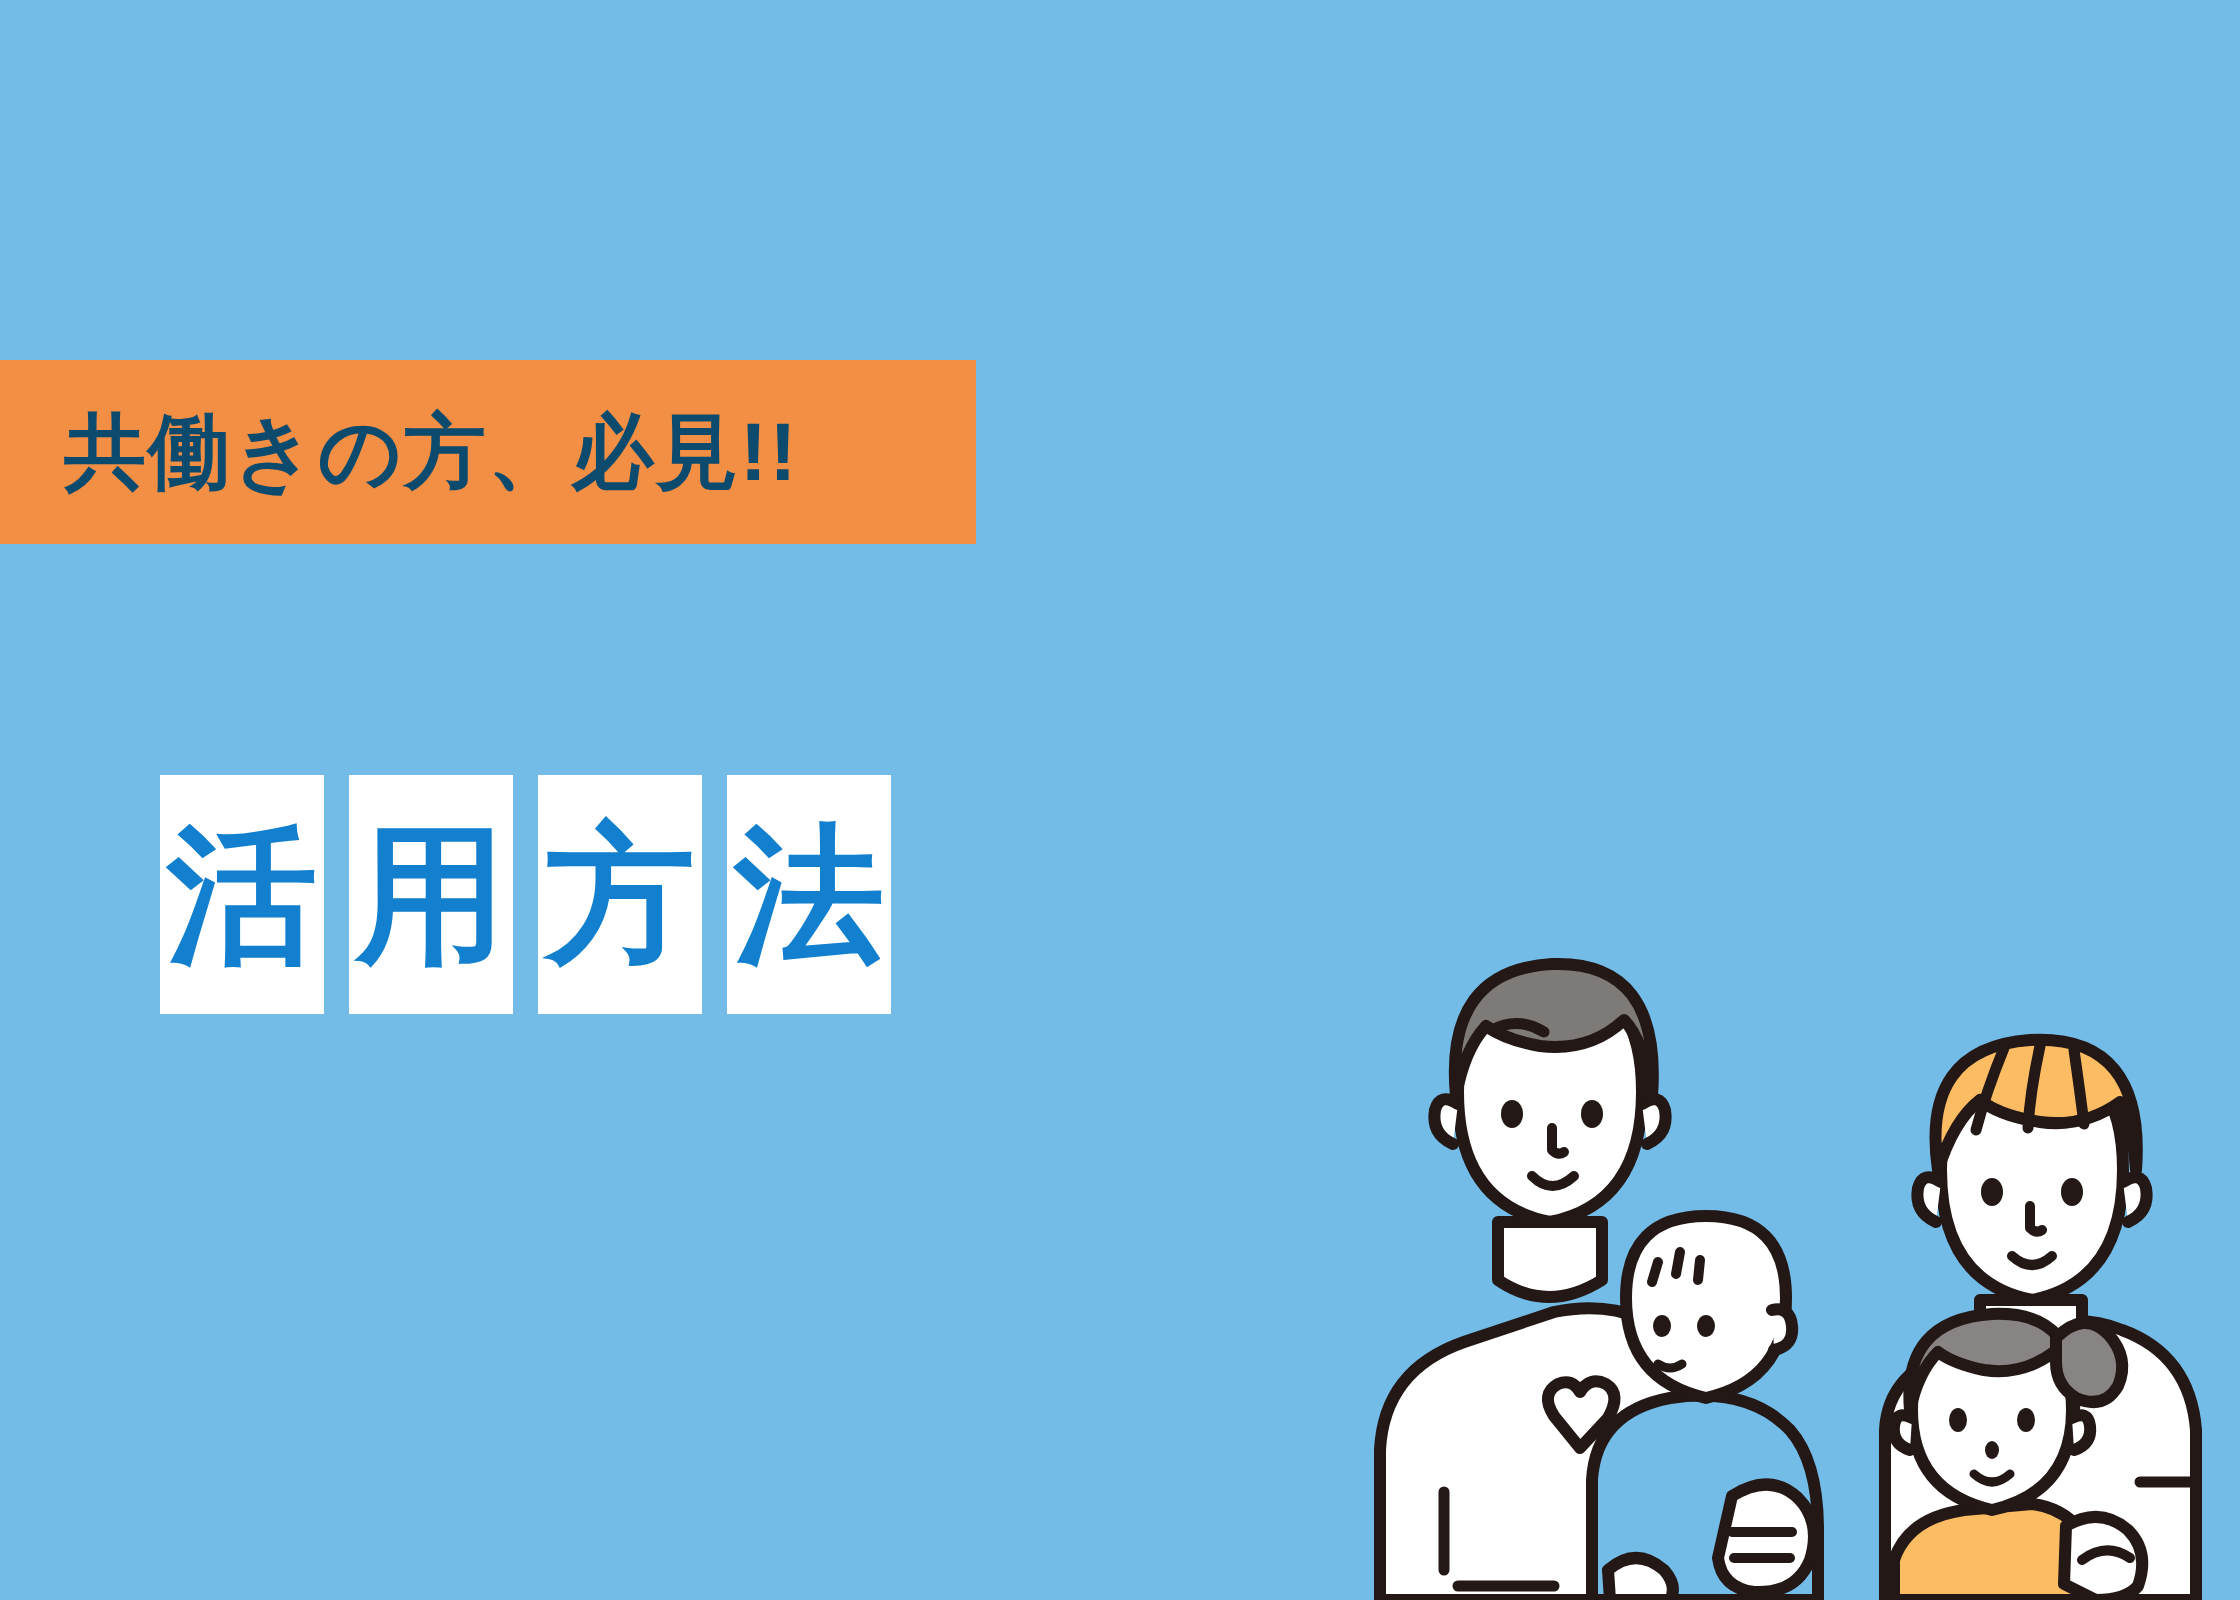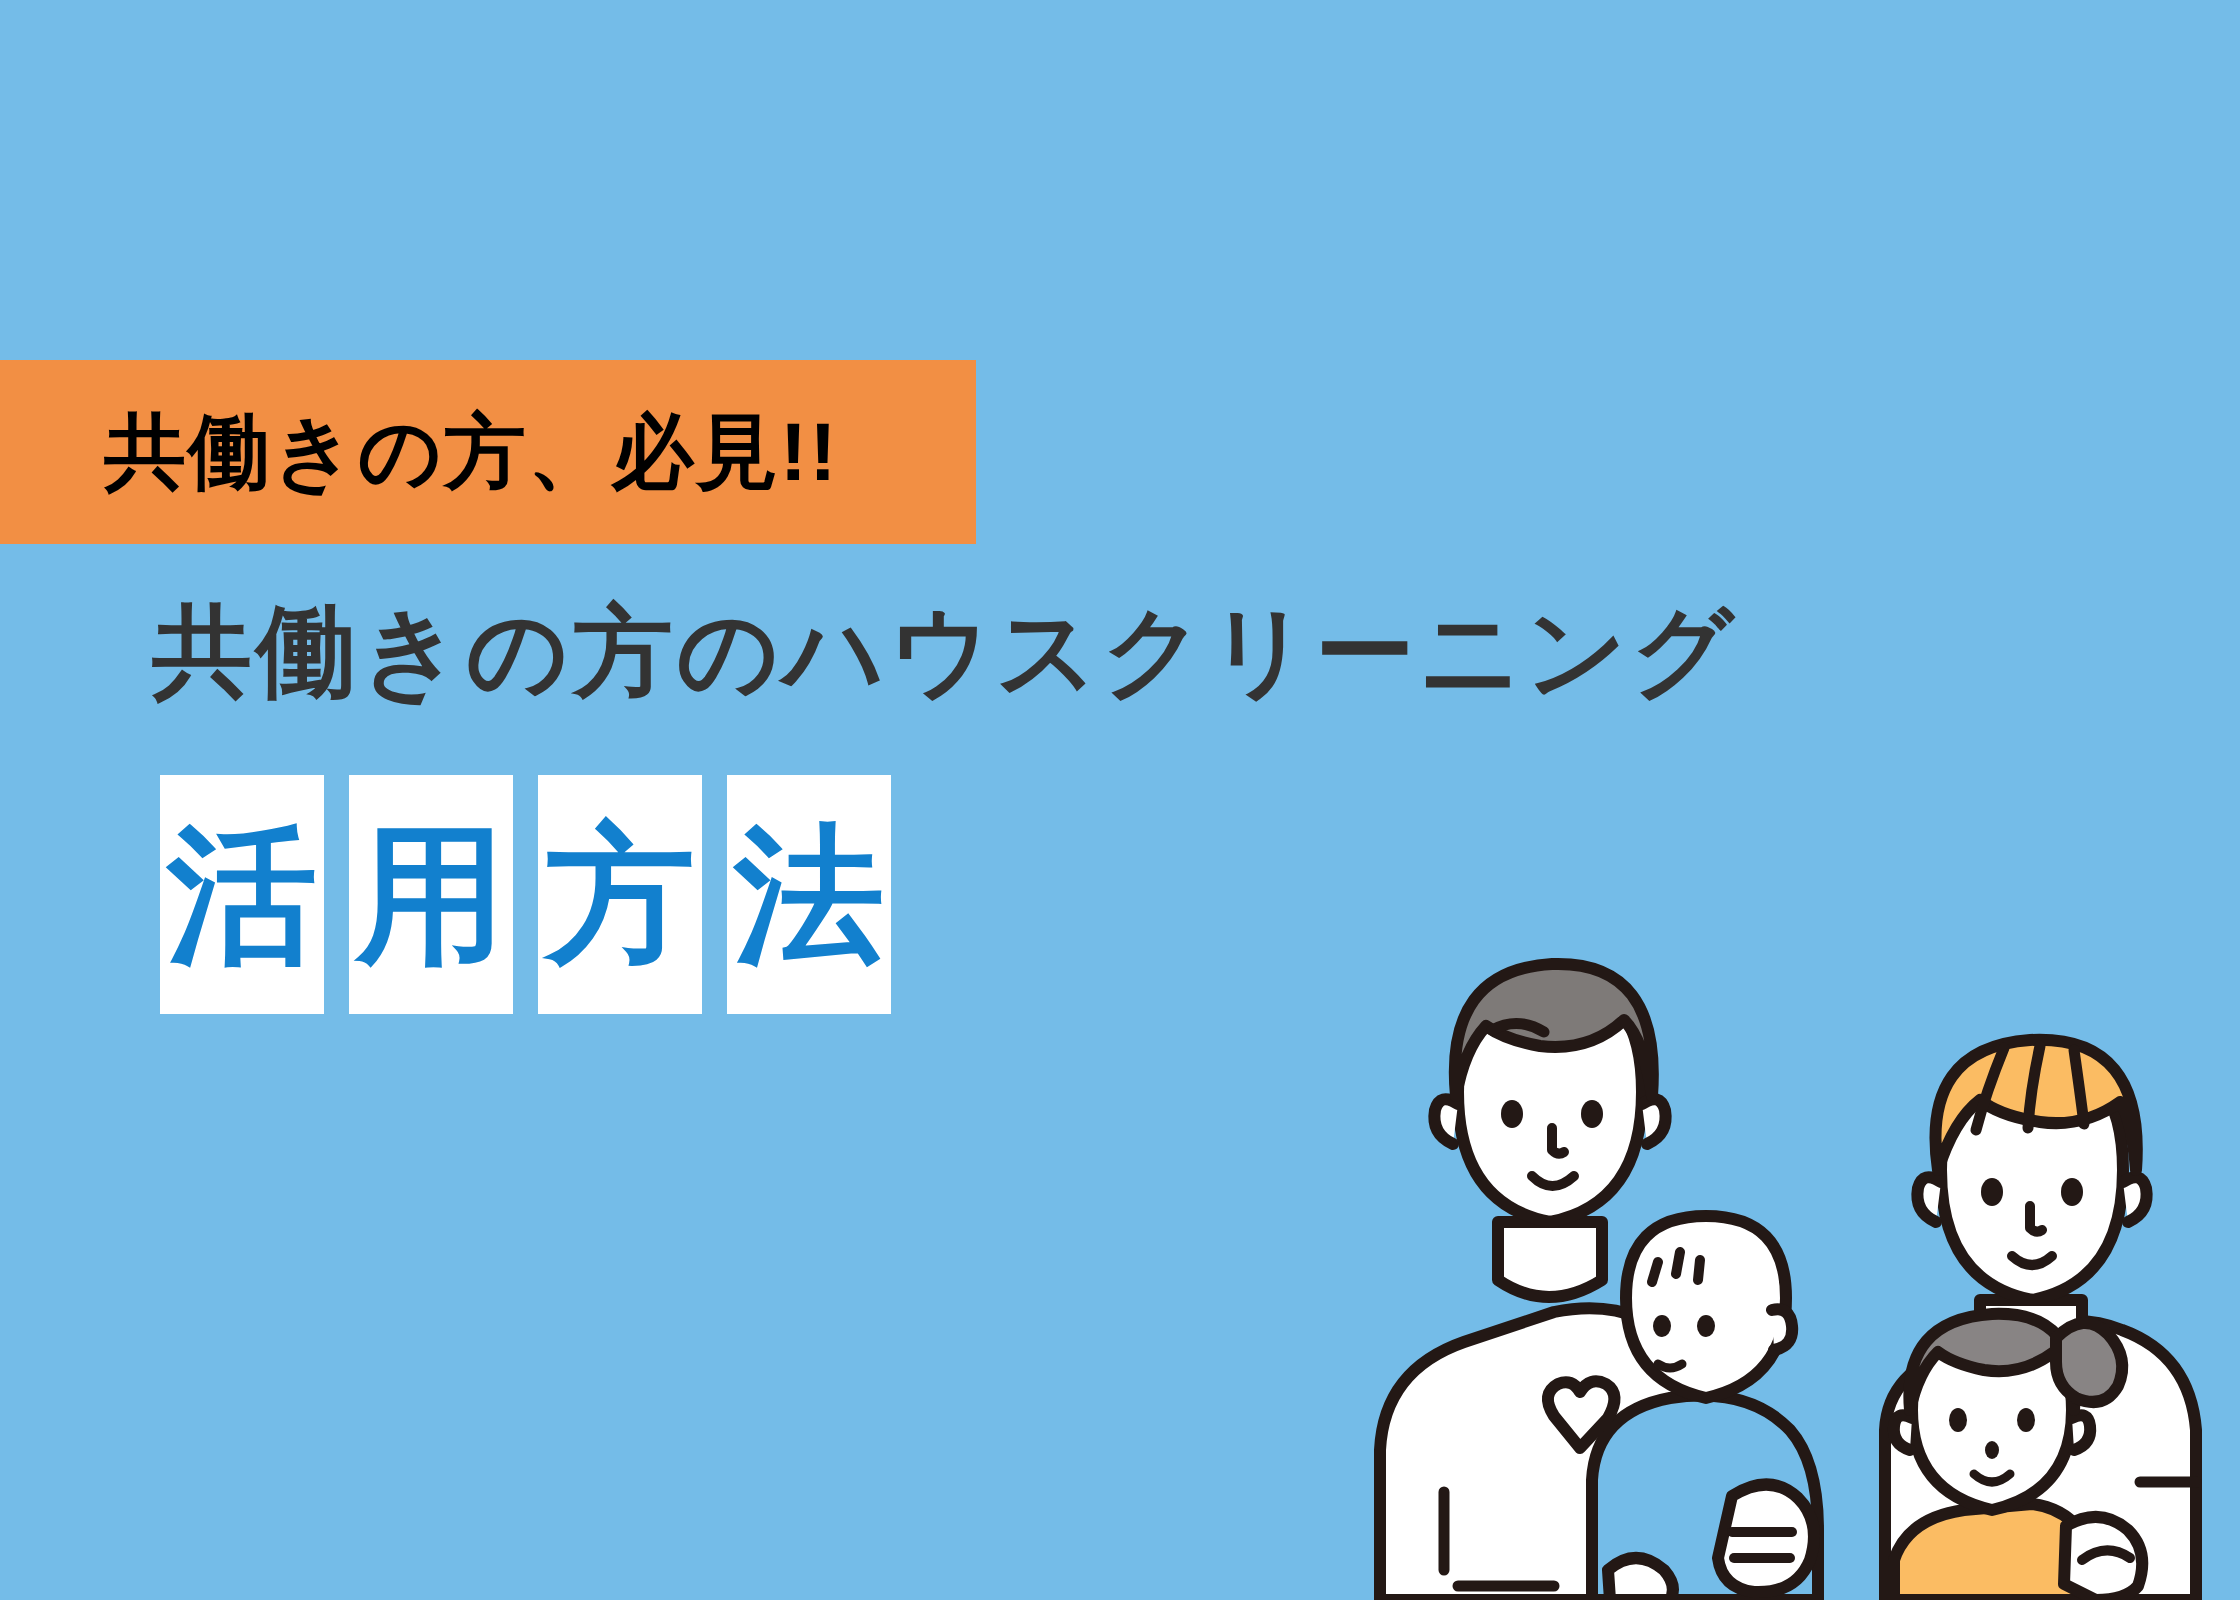--- a/index.html
+++ b/index.html
@@ -26,25 +26,25 @@
     position: absolute;
     left: 0;
     top: 360px;
     width: 976px;
     height: 184px;
     background: #F28F44;
     display: flex;
     align-items: center;
   }
   .eyebrow-text {
-    color: #000000;
+    color: #0c4a6e;
     font-size: 82px;
     font-weight: 700;
     letter-spacing: 2px;
-    margin-left: 104px;
+    margin-left: 64px;
     line-height: 1;
     white-space: nowrap;
   }
 
   
   .headline {
     position: absolute;
     left: 152px;
     top: 596px;
     color: #333333;
@@ -94,21 +94,20 @@
 </style>
 </head>
 <body>
 
 <div id="banner-canvas">
 
   <div class="eyebrow-ribbon">
     <span class="eyebrow-text">共働きの方、必見!!</span>
   </div>
 
-  <div class="headline">共働きの方のハウスクリーニング</div>
 
   <div class="keyword-row">
     <div class="keyword-box">
       <span class="keyword-char">活</span>
     </div>
     <div class="keyword-box">
       <span class="keyword-char">用</span>
     </div>
     <div class="keyword-box">
       <span class="keyword-char">方</span>

